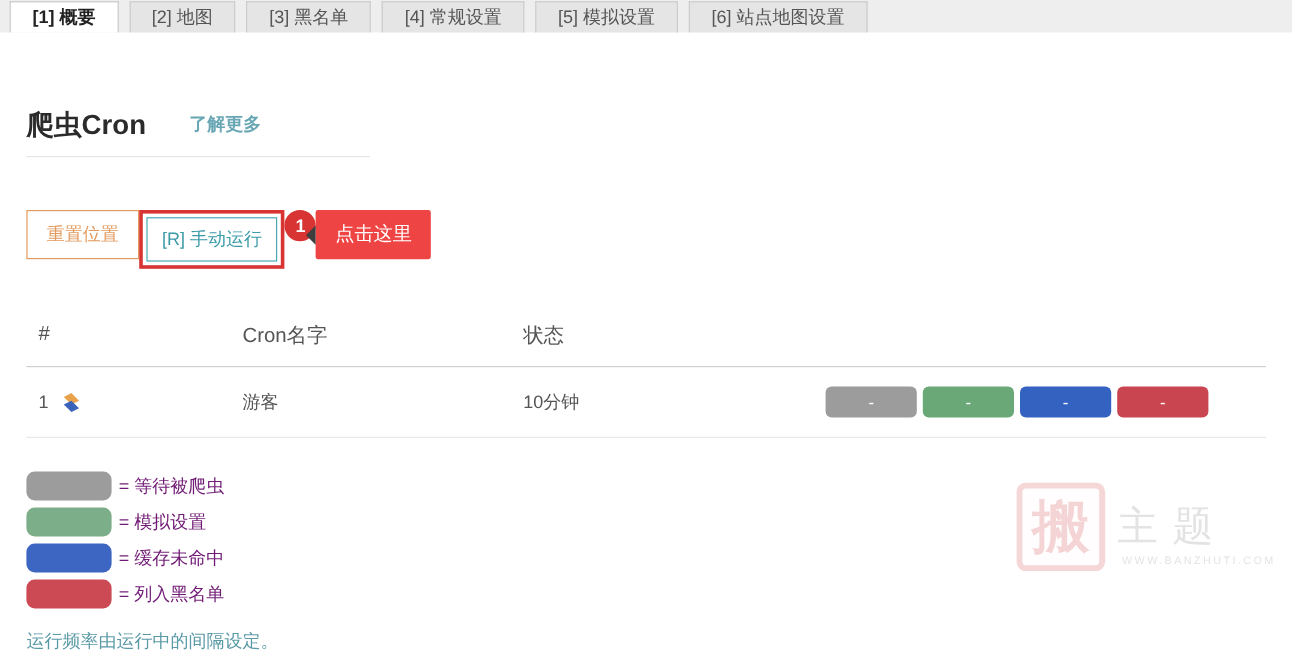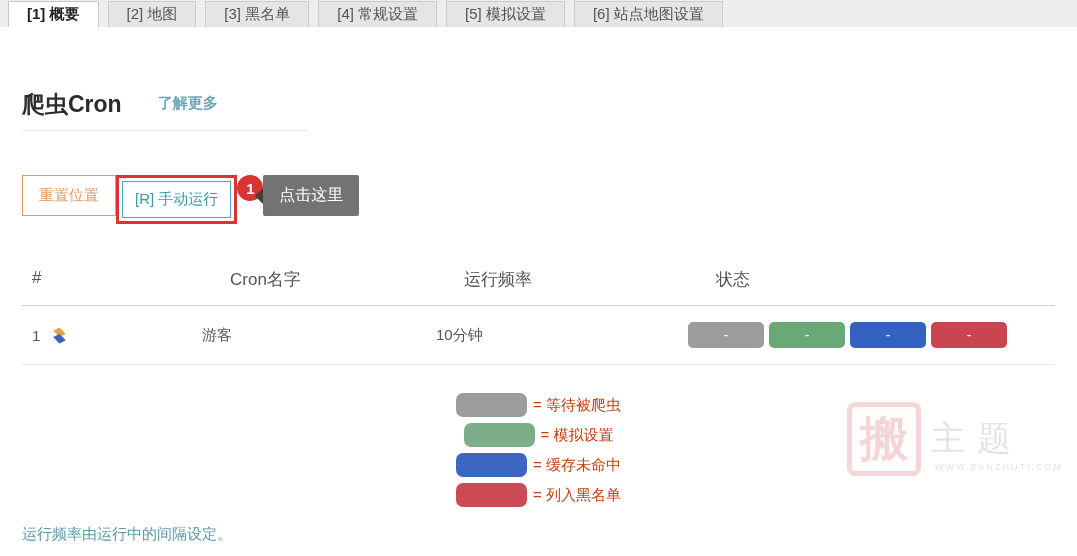--- a/index.html
+++ b/index.html
@@ -86,21 +86,21 @@
       border-radius: 50%;
       background: #d93434;
       color: #fff;
       display: flex;
       align-items: center;
       justify-content: center;
       font-size: 15px;
       font-weight: 600;
     }
     .tooltip {
-      background: #737373;
+      background: #ef4444;
       color: #fff;
       padding: 10px 16px;
       font-size: 16px;
       border-radius: 2px;
       position: relative;
     }
     .tooltip::before {
       content: "";
       position: absolute;
       left: -8px;
@@ -115,21 +115,21 @@
       width: 100%;
     }
     .thead {
       display: flex;
       border-bottom: 1px solid #cfcfcf;
       padding: 8px 10px 14px 10px;
       font-size: 17px;
       color: #555;
     }
     .th-idx { width: 170px; }
-    .th-name { width: 234px; margin-left: 28px; }
+    .th-name { width: 234px; }
     .th-freq { width: 252px; }
     .th-status { flex: 1; }
     .trow {
       display: flex;
       align-items: center;
       border-bottom: 1px solid #e8e8e8;
       padding: 16px 10px;
       font-size: 15px;
       color: #555;
     }
@@ -159,22 +159,21 @@
 
     .legend {
       margin-top: 28px;
     }
     .legend-row {
       display: flex;
       align-items: center;
       gap: 6px;
       margin-bottom: 6px;
       font-size: 15px;
-      color: #c2410c;
-      justify-content: center;
+      color: #701a75;
     }
     .legend-pill {
       width: 71px;
       height: 24px;
       border-radius: 7px;
     }
     .lg-gray { background: #9c9c9c; }
     .lg-green { background: #7cae89; }
     .lg-blue { background: #3d66c3; }
     .lg-red { background: #cb4a54; }
@@ -250,21 +249,20 @@
 
     <span class="badge-1">1</span>
 
     <span class="tooltip">点击这里</span>
   </div>
 
   <div class="table">
     <div class="thead">
       <div class="th-idx">#</div>
       <div class="th-name">Cron名字</div>
-      <div class="th-freq">运行频率</div>
       <div class="th-status">状态</div>
     </div>
     <div class="trow">
       <div class="td-idx">
         <span>1</span>
         <span class="icon-crawler">
           <svg viewBox="0 0 24 24" width="19" height="19">
             <path d="M12 2 L20 10 L12 14 L4 6 Z" fill="#e8a24a"></path>
             <path d="M12 10 L20 18 L12 22 L4 14 Z" fill="#3a62b8"></path>
           </svg>

